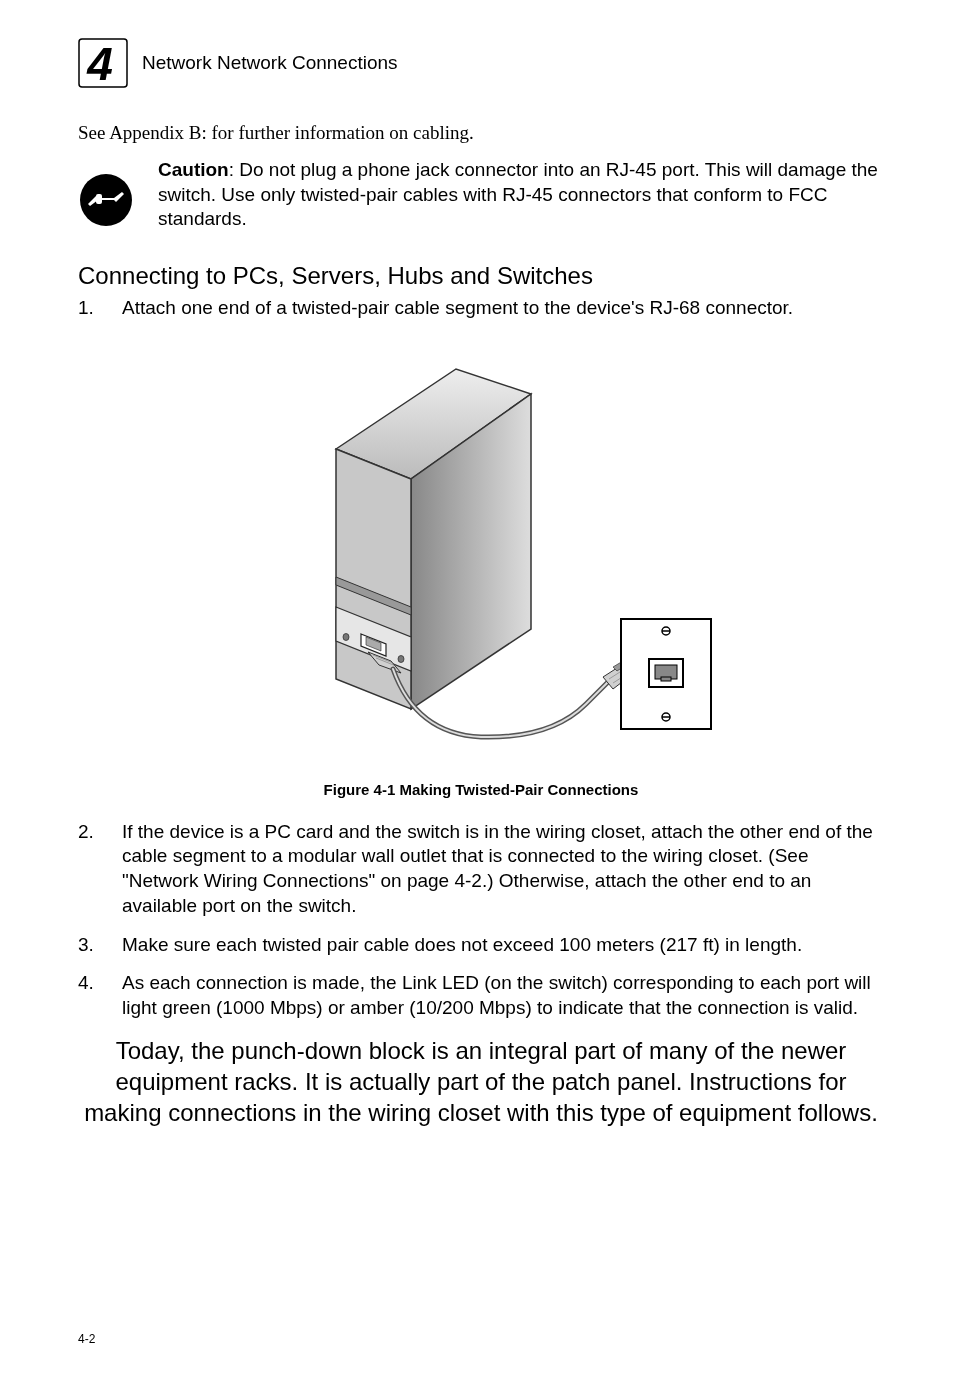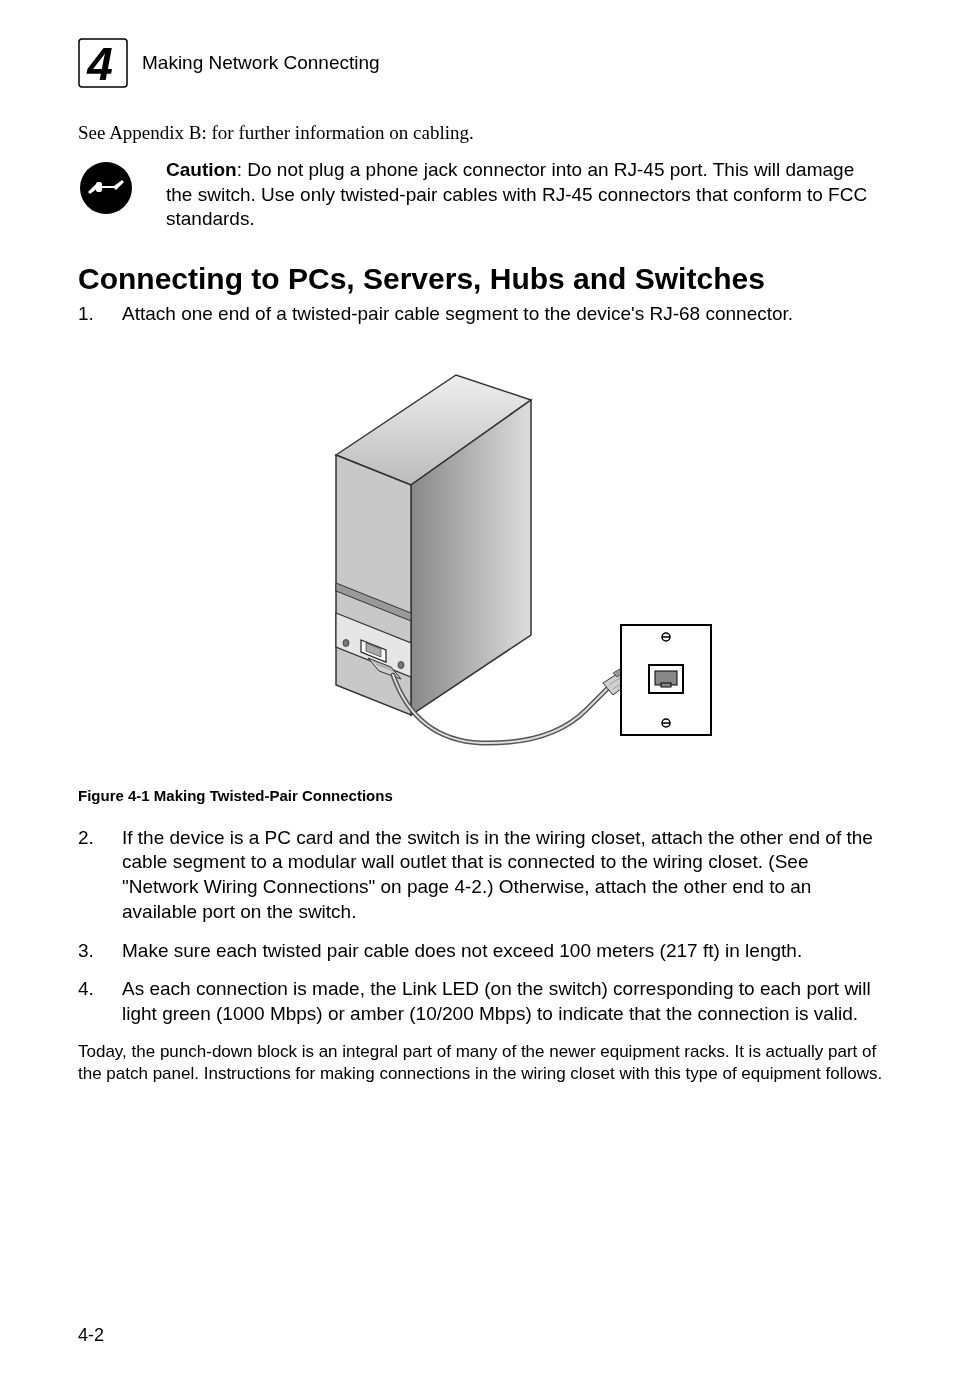--- a/index.html
+++ b/index.html
@@ -3,49 +3,49 @@
 <meta charset="utf-8">
 <style>
   * { box-sizing: border-box; margin: 0; padding: 0; }
   html, body { width: 954px; height: 1388px; background: #fff; font-family: Arial, Helvetica, sans-serif; color: #000; }
   .page { padding: 38px 70px 40px 78px; position: relative; height: 100%; }
   .header-row { display: flex; align-items: center; gap: 14px; margin-bottom: 34px; }
   .chapter-icon { width: 50px; height: 50px; position: relative; }
   .chapter-icon svg { width: 100%; height: 100%; }
   .header-title { font-size: 19px; }
   .intro { font-size: 19px; margin-bottom: 14px; font-family: Liberation Serif, serif; }
-  .caution-row { display: flex; gap: 28px; align-items: flex-start; margin: 0 0 30px 0; }
+  .caution-row { display: flex; gap: 20px; align-items: flex-end; margin: 0 0 30px 0; }
   .caution-icon { width: 60px; margin-top: 2px; flex: 0 0 60px; }
   .caution-icon svg { width: 56px; height: 56px; }
   .caution-text { font-size: 19px; line-height: 1.3; }
   .caution-text b { font-weight: bold; }
-  h2 { font-size: 30px; font-weight: bold; margin: 8px 0 6px 0; }
+  h2 { font-size: 24px; font-weight: normal; margin: 8px 0 6px 0; }
   .ol { font-size: 19px; line-height: 1.3; }
   .ol-item { display: flex; gap: 24px; margin-bottom: 14px; }
   .ol-num { flex: 0 0 20px; }
   .ol-body { flex: 1; }
   .figure-wrap { text-align: center; margin: 18px 0 18px 0; }
   .figure-svg { width: 480px; height: 420px; }
-  .fig-caption { font-size: 15px; font-weight: bold; text-align: left; margin: 6px 0 22px 0; }
-  .para { font-size: 17px; line-height: 1.3; margin-bottom: 14px; }
-  .page-num { position: absolute; bottom: 42px; left: 78px; font-size: 18px; }
+  .fig-caption { font-size: 15px; font-weight: bold; text-align: center; margin: 6px 0 22px 0; }
+  .para { font-size: 24px; line-height: 1.3; margin-bottom: 14px; text-align: center; }
+  .page-num { position: absolute; bottom: 42px; left: 78px; font-size: 12px; }
 </style>
 </head>
 <body>
 
 <div class="page">
 
   <div class="header-row">
     <div class="chapter-icon">
       <svg viewBox="0 0 50 50">
         <rect x="1" y="1" width="48" height="48" rx="3" fill="#fff" stroke="#000" stroke-width="1.5"></rect>
         <text x="22" y="42" font-family="Arial" font-size="46" font-weight="900" font-style="italic" text-anchor="middle" fill="#000">4</text>
       </svg>
     </div>
-    <div class="header-title">Making Network Connecting</div>
+    <div class="header-title">Network Network Connections</div>
   </div>
 
   <div class="intro">See Appendix B: for further information on cabling.</div>
 
   <div class="caution-row">
     <div class="caution-icon">
       <svg viewBox="0 0 56 56">
         <ellipse cx="28" cy="28" rx="26" ry="26" fill="#000"></ellipse>
         <path d="M 10 32 L 18 24 L 20 26 L 36 26 L 44 20 L 46 22 L 38 30 L 36 28 L 20 28 L 12 34 Z" fill="#fff"></path>
         <rect x="18" y="22" width="6" height="10" rx="2" fill="#fff"></rect>

